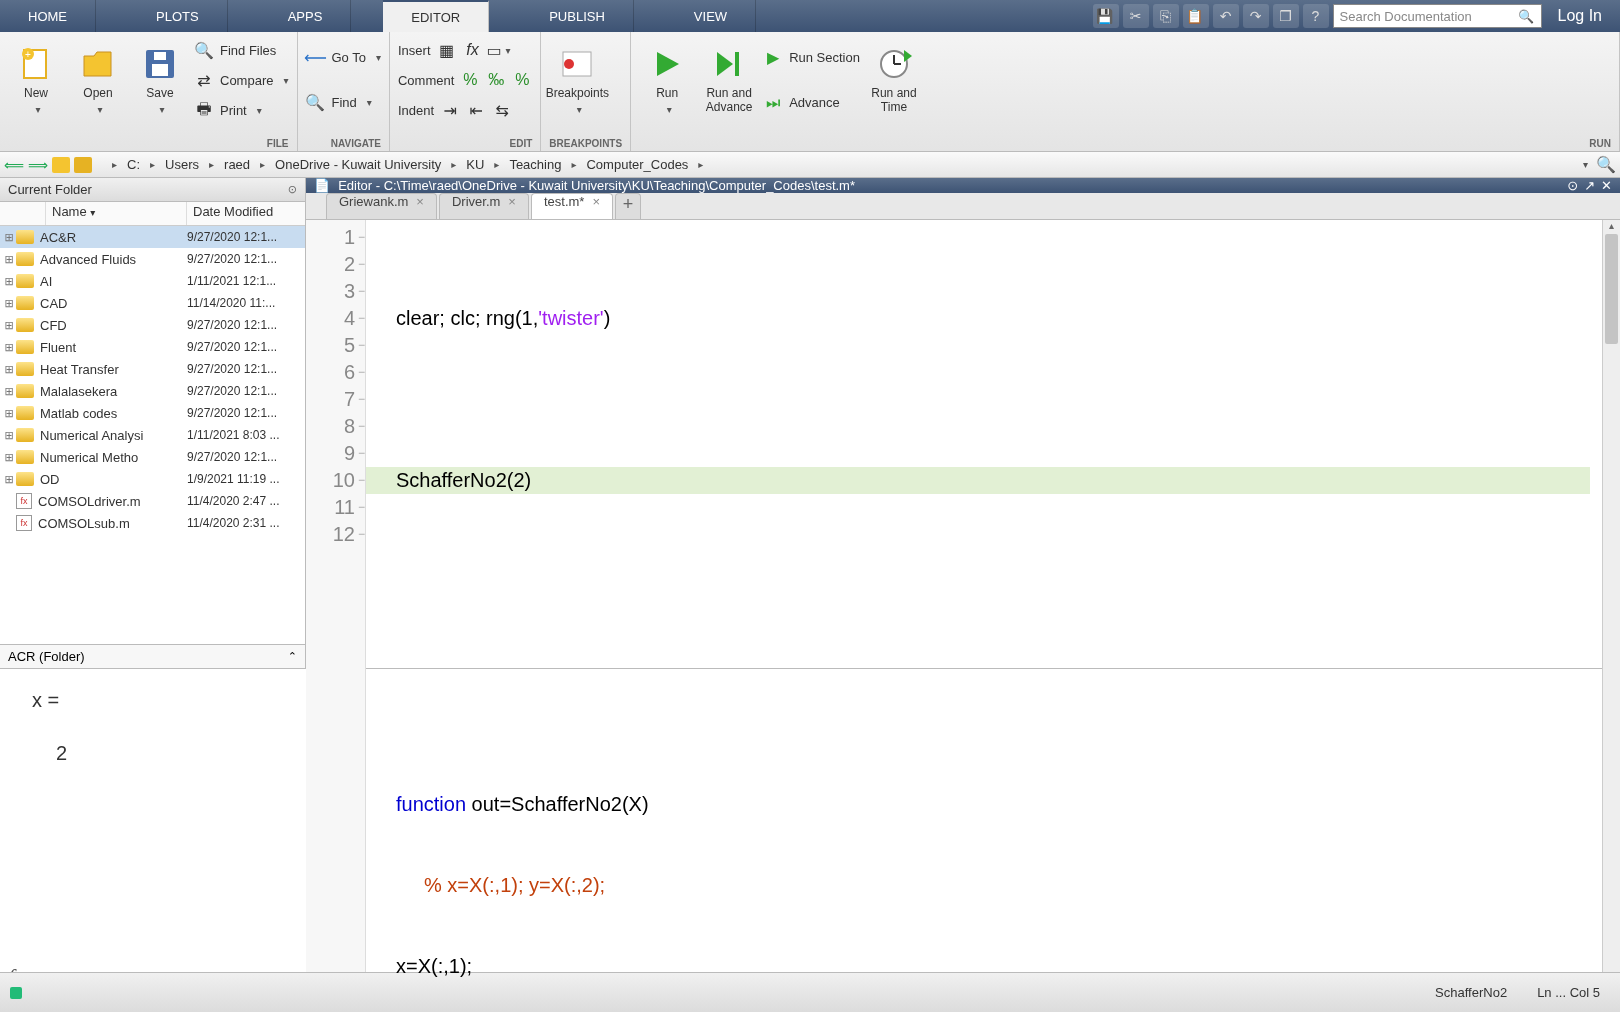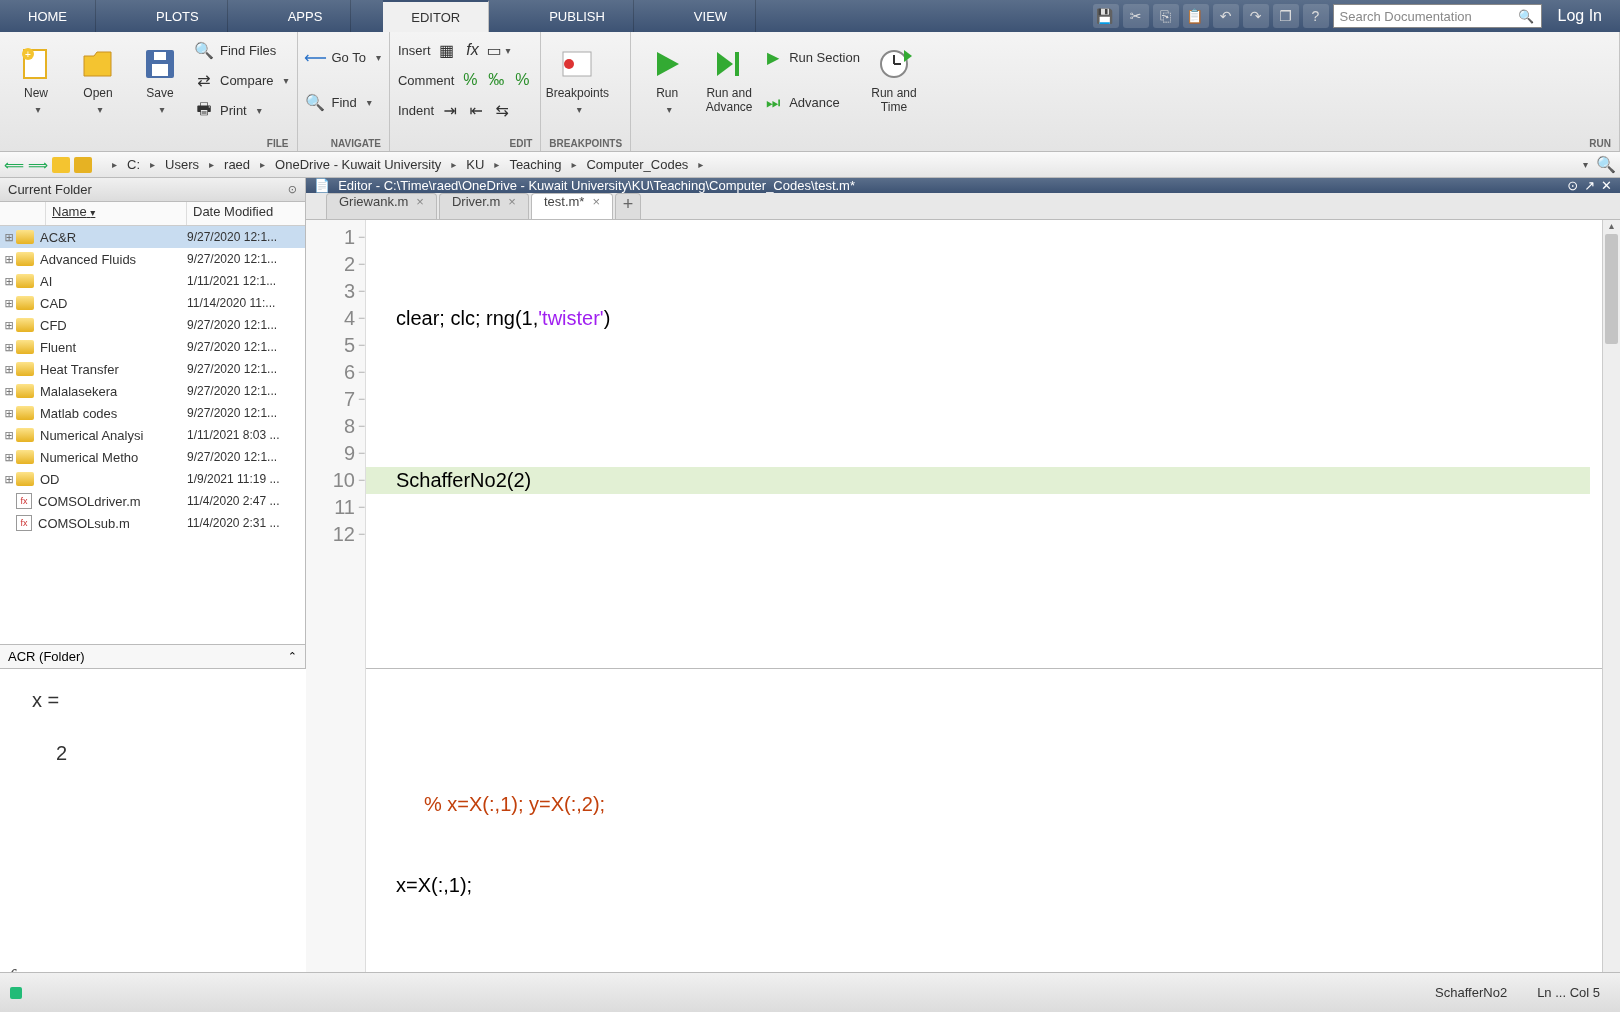--- a/index.html
+++ b/index.html
@@ -32,21 +32,21 @@
 .folder-mini { width: 18px; height: 16px; background: #f4c430; border-radius: 2px; display: inline-block; }
 .crumb { padding: 0 2px; }
 .crumb-sep { color: #555; font-size: 10px; padding: 0 4px; }
 
 
 .main { display: flex; height: 490px; }
 .left-panel { width: 306px; display: flex; flex-direction: column; border-right: 1px solid #bbb; background: #fff; }
 .panel-title { height: 24px; background: linear-gradient(#f0f0f0,#dcdcdc); border-bottom: 1px solid #bbb; padding: 0 8px; display: flex; align-items: center; font-size: 13px; color: #333; justify-content: space-between; }
 .file-header { display: flex; height: 24px; border-bottom: 1px solid #ccc; font-size: 13px; color: #333; background: #fafafa; }
 .fh-icon { width: 46px; border-right: 1px solid #ddd; }
-.fh-name { flex: 1; padding: 2px 6px; border-right: 1px solid #ddd; text-decoration: underline; }
+.fh-name { flex: 1; padding: 2px 6px; border-right: 1px solid #ddd; }
 .fh-date { width: 118px; padding: 2px 6px; }
 .file-list { overflow-y: auto; flex: 1; position: relative; }
 .file-row { display: flex; align-items: center; height: 22px; font-size: 13px; color: #333; padding-left: 2px; }
 .file-row.selected { background: #c8dcf0; }
 .expand { width: 14px; text-align: center; color: #777; font-size: 11px; }
 .folder-ico { width: 18px; height: 14px; background: linear-gradient(#fde38a,#e6b223); border-radius: 2px; margin-right: 6px; }
 .file-ico { width: 16px; height: 16px; background: #fff; border: 1px solid #999; margin-right: 6px; font-size: 9px; color: #c33; display: flex; align-items: center; justify-content: center; }
 .fr-name { flex: 1; white-space: nowrap; overflow: hidden; }
 .fr-date { width: 118px; white-space: nowrap; overflow: hidden; font-size: 12px; }
 .detail-bar { height: 24px; border-top: 1px solid #bbb; padding: 2px 8px; font-size: 13px; background: #f7f7f7; display:flex; align-items:center; justify-content:space-between; }
@@ -437,20 +437,21 @@
           <div>12</div>
         </div>
       <div class="code-lines">
         <div class="hl" style="top:247px;"></div>
         <div><span>clear; clc; rng(1,</span><span class="str">'twister'</span><span>)</span></div>
         <div>&nbsp;</div>
         <div>SchafferNo2(2)</div>
         <div>&nbsp;</div>
         <div>&nbsp;</div>
         <div>&nbsp;</div>
+        <div><span class="kw">function</span><span> out=SchafferNo2(X)</span></div>
         <div class="cm">% x=X(:,1); y=X(:,2);</div>
         <div>x=X(:,1);</div>
         
         
         
       </div>
       <div class="scroll-v">
         <div class="su">▴</div>
 
       </div>

